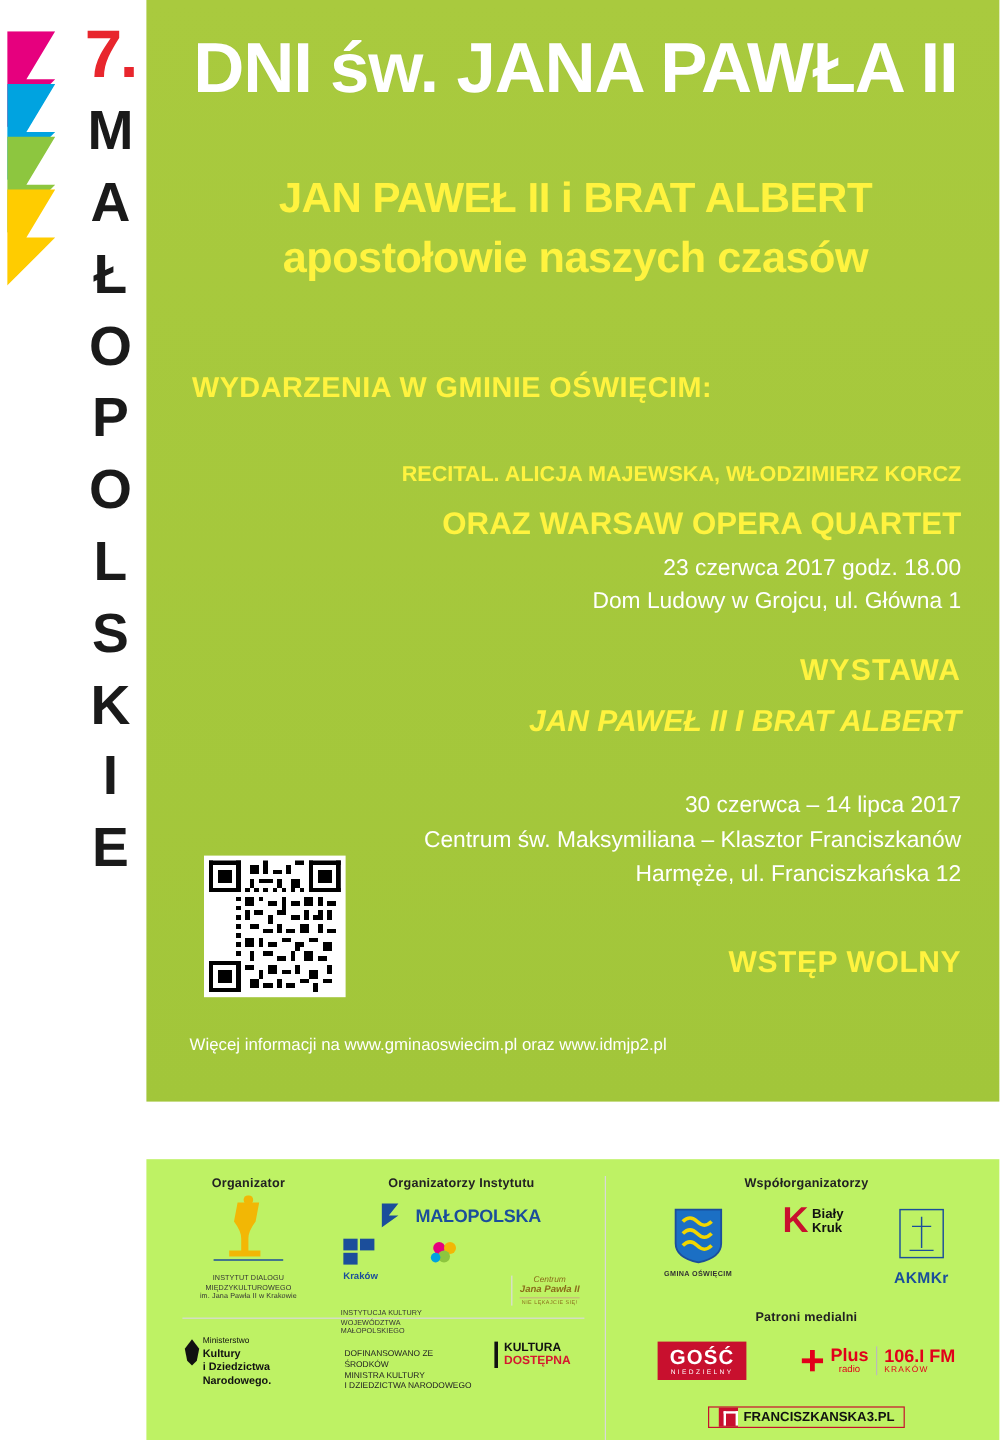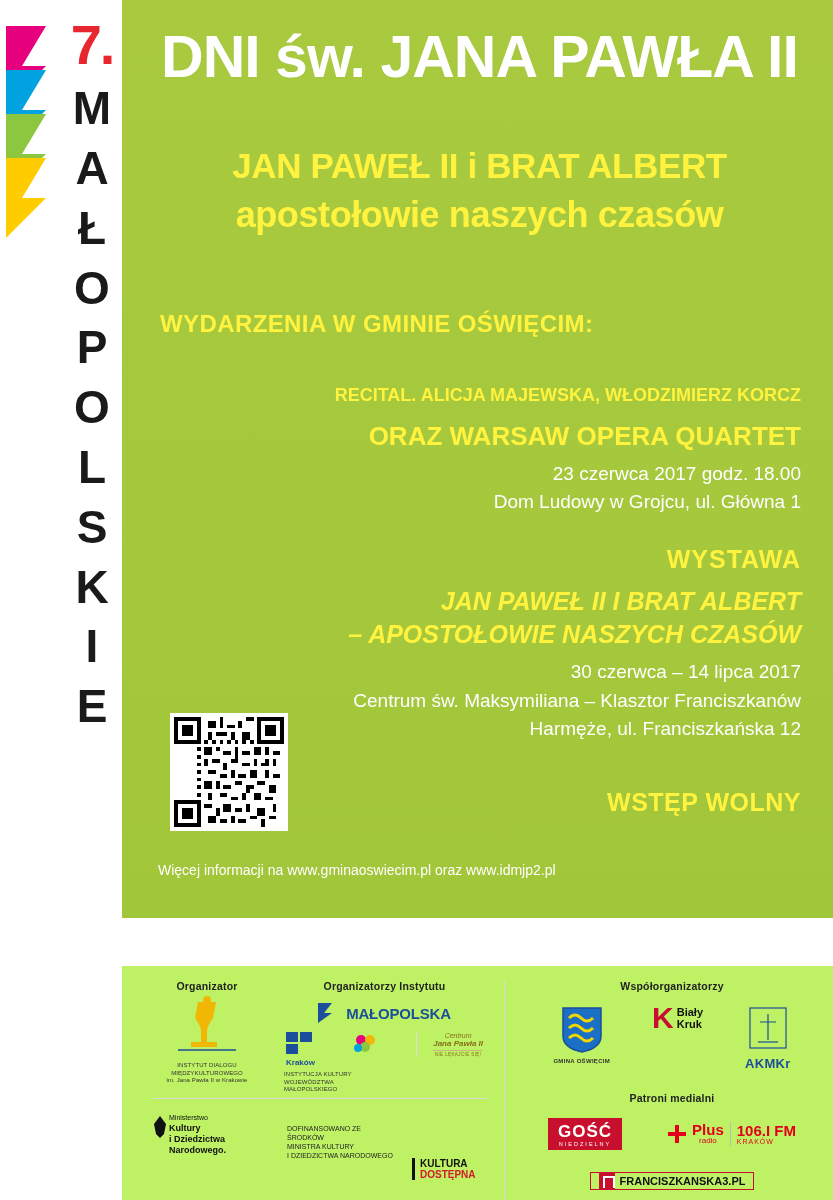--- a/index.html
+++ b/index.html
@@ -288,21 +288,20 @@
   }
   .krakow-word {
     font-size: 8px;
     font-weight: bold;
     color: #1b4e9b;
   }
   .kultura-box {
     border-left: 3px solid #111;
     padding-left: 5px;
     text-align: left;
-    margin-top: 40px;
   }
   .kultura-1 { font-size: 10px; font-weight: bold; color: #111; line-height: 1.1;}
   .kultura-2 { font-size: 10px; font-weight: bold; color: #d5182f; line-height: 1.1;}
   .ministry {
     font-size: 9px; font-weight: bold; color:#111; line-height:1.25; text-align:left;
   }
   .ministry .small { font-size: 7px; font-weight: normal; }
 
   .gosc {
     background: #c8102e;
@@ -381,21 +380,20 @@
 
     <div class="block-recital-1">RECITAL. ALICJA MAJEWSKA, WŁODZIMIERZ KORCZ</div>
     <div class="block-recital-2">ORAZ WARSAW OPERA QUARTET</div>
     <div class="recital-details">
       <div>23 czerwca 2017 godz. 18.00</div>
       <div>Dom Ludowy w Grojcu, ul. Główna 1</div>
     </div>
 
     <div class="wystawa-title">WYSTAWA</div>
     <div class="wystawa-l1">JAN PAWEŁ II I BRAT ALBERT</div>
-    <div class="wystawa-l2">– APOSTOŁOWIE NASZYCH CZASÓW</div>
     <div class="wystawa-details">
       <div>30 czerwca – 14 lipca 2017</div>
       <div>Centrum św. Maksymiliana – Klasztor Franciszkanów</div>
       <div>Harmęże, ul. Franciszkańska 12</div>
     </div>
 
     <div class="free-entry">WSTĘP WOLNY</div>
 
     <div class="more-info">Więcej informacji na www.gminaoswiecim.pl oraz www.idmjp2.pl</div>
 
@@ -542,21 +540,21 @@
 
         <div style="text-align:center;">
           <svg width="30" height="24" viewBox="0 0 30 24" xmlns="http://www.w3.org/2000/svg">
             <circle cx="10" cy="8" r="5" fill="#e6007e"></circle>
             <circle cx="19" cy="8" r="5" fill="#f2b705"></circle>
             <circle cx="14" cy="15" r="5" fill="#8dc63f"></circle>
             <circle cx="7" cy="16" r="4" fill="#00a3e0"></circle>
           </svg>
         </div>
 
-        <div style="text-align:center; border-left:1px solid #ddd; padding-left:16px;">
+        <div style="text-align:center; border-left:1px solid #ddd; padding-left:6px;margin-top:31px;">
           <div style="font-size:7px; font-style:italic; color:#8a6d1b;">Centrum</div>
           <div style="font-size:8px; font-weight:bold; font-style:italic; color:#8a6d1b;">Jana Pawła II</div>
           <div style="font-size:4.5px; color:#8a6d1b; letter-spacing:0.4px; border-top:1px solid #c9b77c; margin-top:2px; padding-top:1px;">NIE LĘKAJCIE SIĘ!</div>
         </div>
       </div>
 
       <div style="margin-top:4px; text-align:left; padding-left:2px;">
         <div class="tiny">INSTYTUCJA KULTURY</div>
         <div class="tiny">WOJEWÓDZTWA</div>
         <div class="tiny">MAŁOPOLSKIEGO</div>

